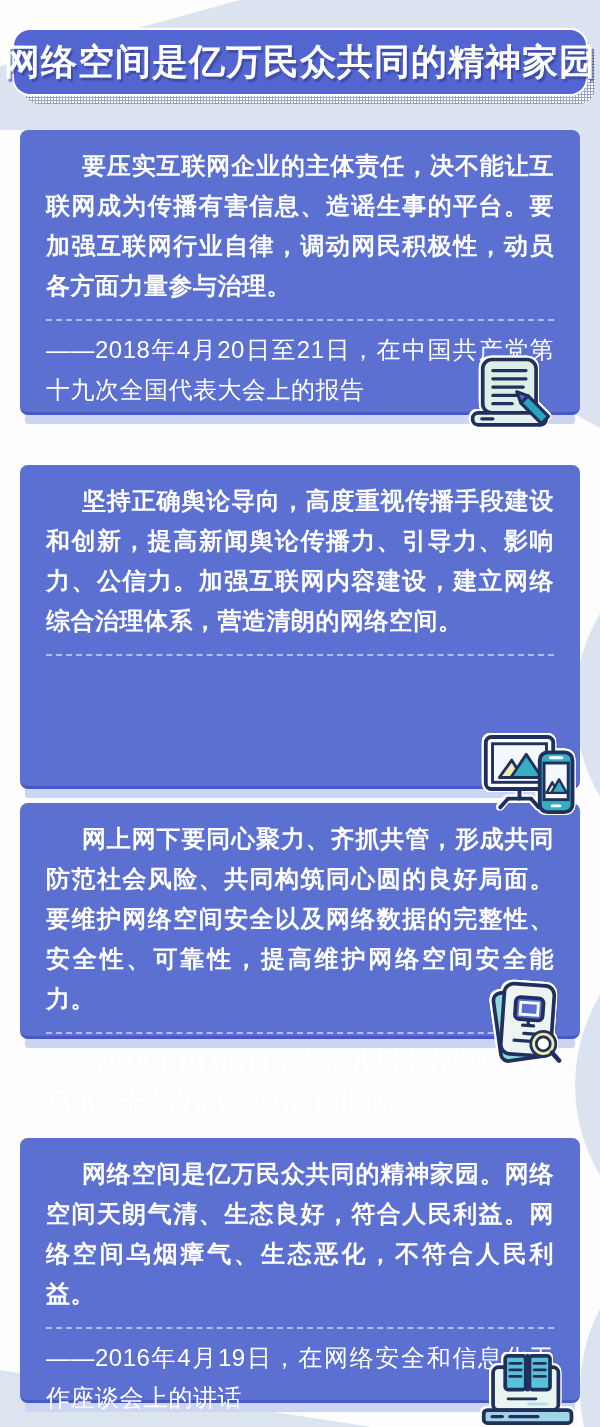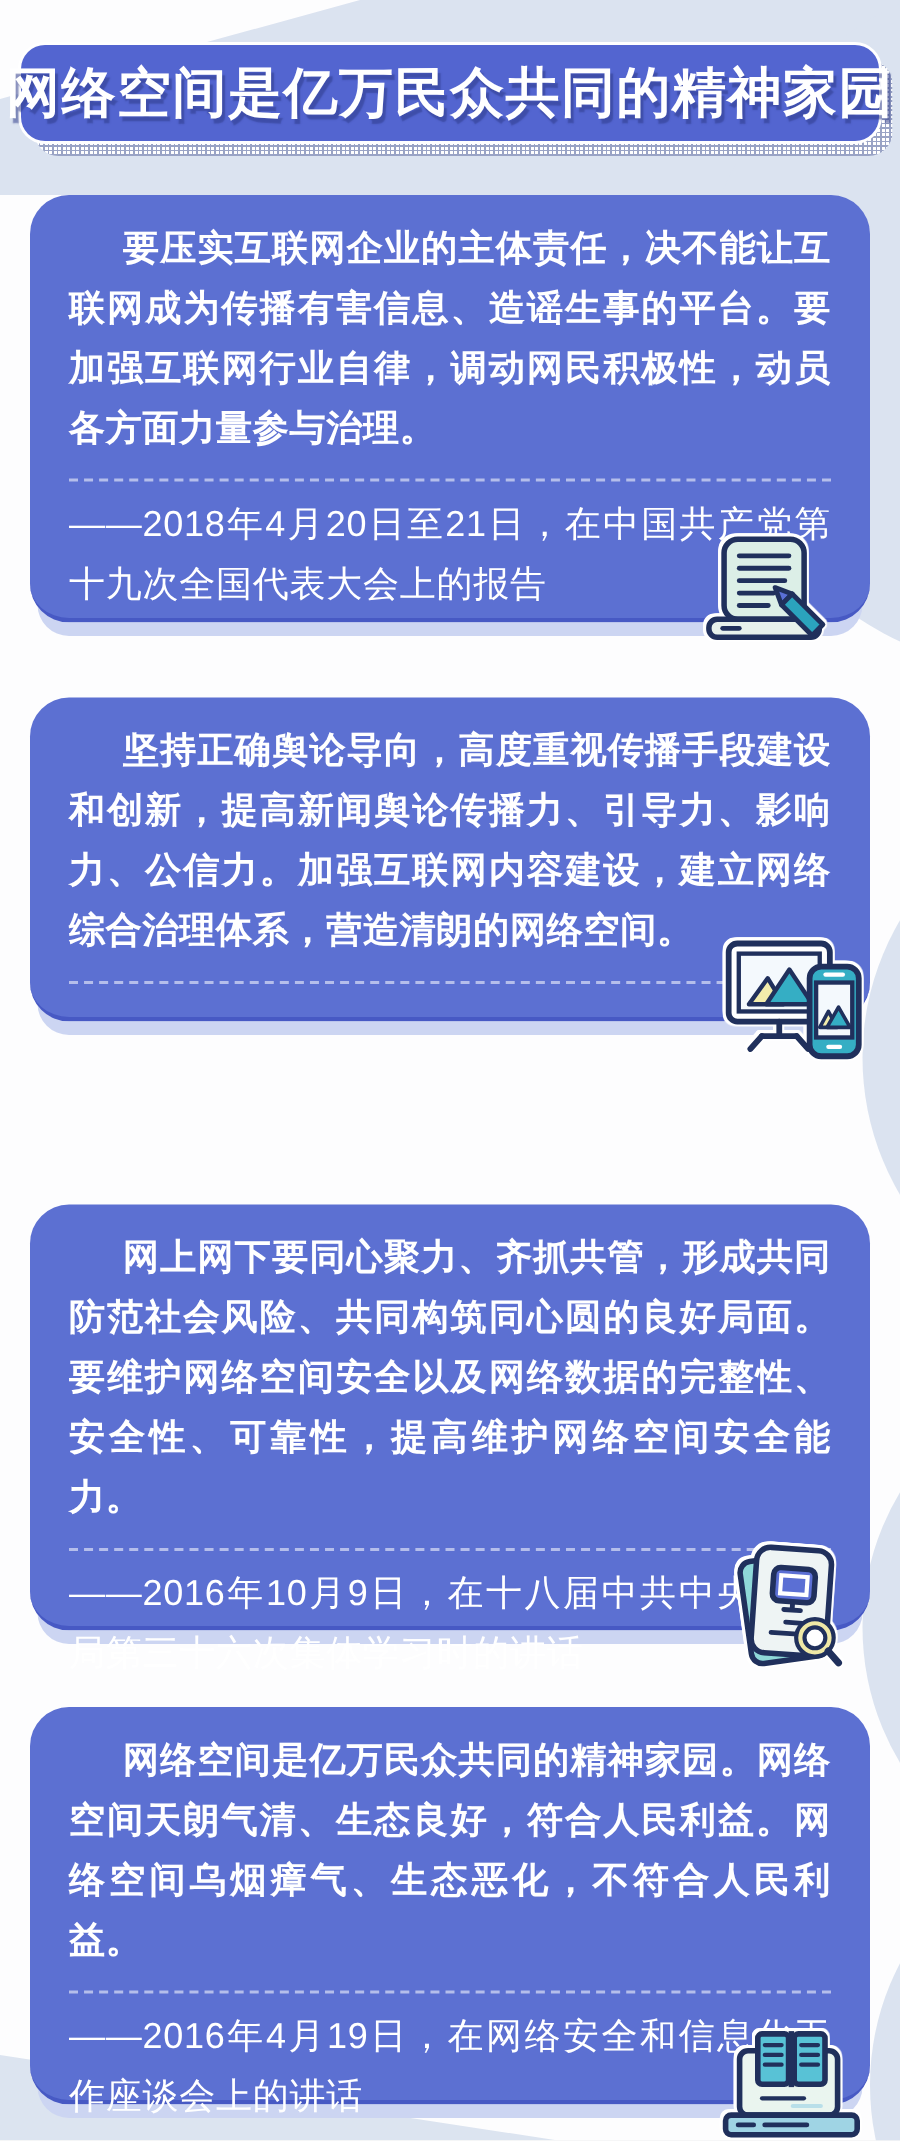--- a/index.html
+++ b/index.html
@@ -39,29 +39,29 @@
     display:flex; align-items:center; justify-content:center;
   }
   .banner-title{
     color:#ffffff; font-size:36px; font-weight:800; letter-spacing:1px;
     white-space:nowrap;
     text-shadow:2px 3px 1px rgba(45,58,136,.55);
   }
   
   .card{
     position:absolute; left:20px; width:560px;
-    background:#5c70d2; border-radius:26px;
+    background:#5c70d2; border-radius:8px;
     border-bottom:3px solid #4759c4;
     box-shadow:0 14px 0 -5px #ccd5f2;
     padding:16px 26px 16px 26px;
     color:#ffffff;
   }
   .card.c1{ top:130px;  height:285px; }
-  .card.c2{ top:465px;  height:216px; }
-  .card.c3{ top:803px;  height:284px; }
+  .card.c2{ top:465px;  height:324px; }
+  .card.c3{ top:803px;  height:236px; }
   .card.c4{ top:1138px; height:265px; }
   .quote{
     font-size:24px; line-height:40px; font-weight:600;
     text-indent:1.5em; text-align:justify; letter-spacing:.5px;
   }
   .divider{
     border:none; border-top:2px dashed rgba(255,255,255,.55);
     margin:13px 0 9px 0;
   }
   .source{

